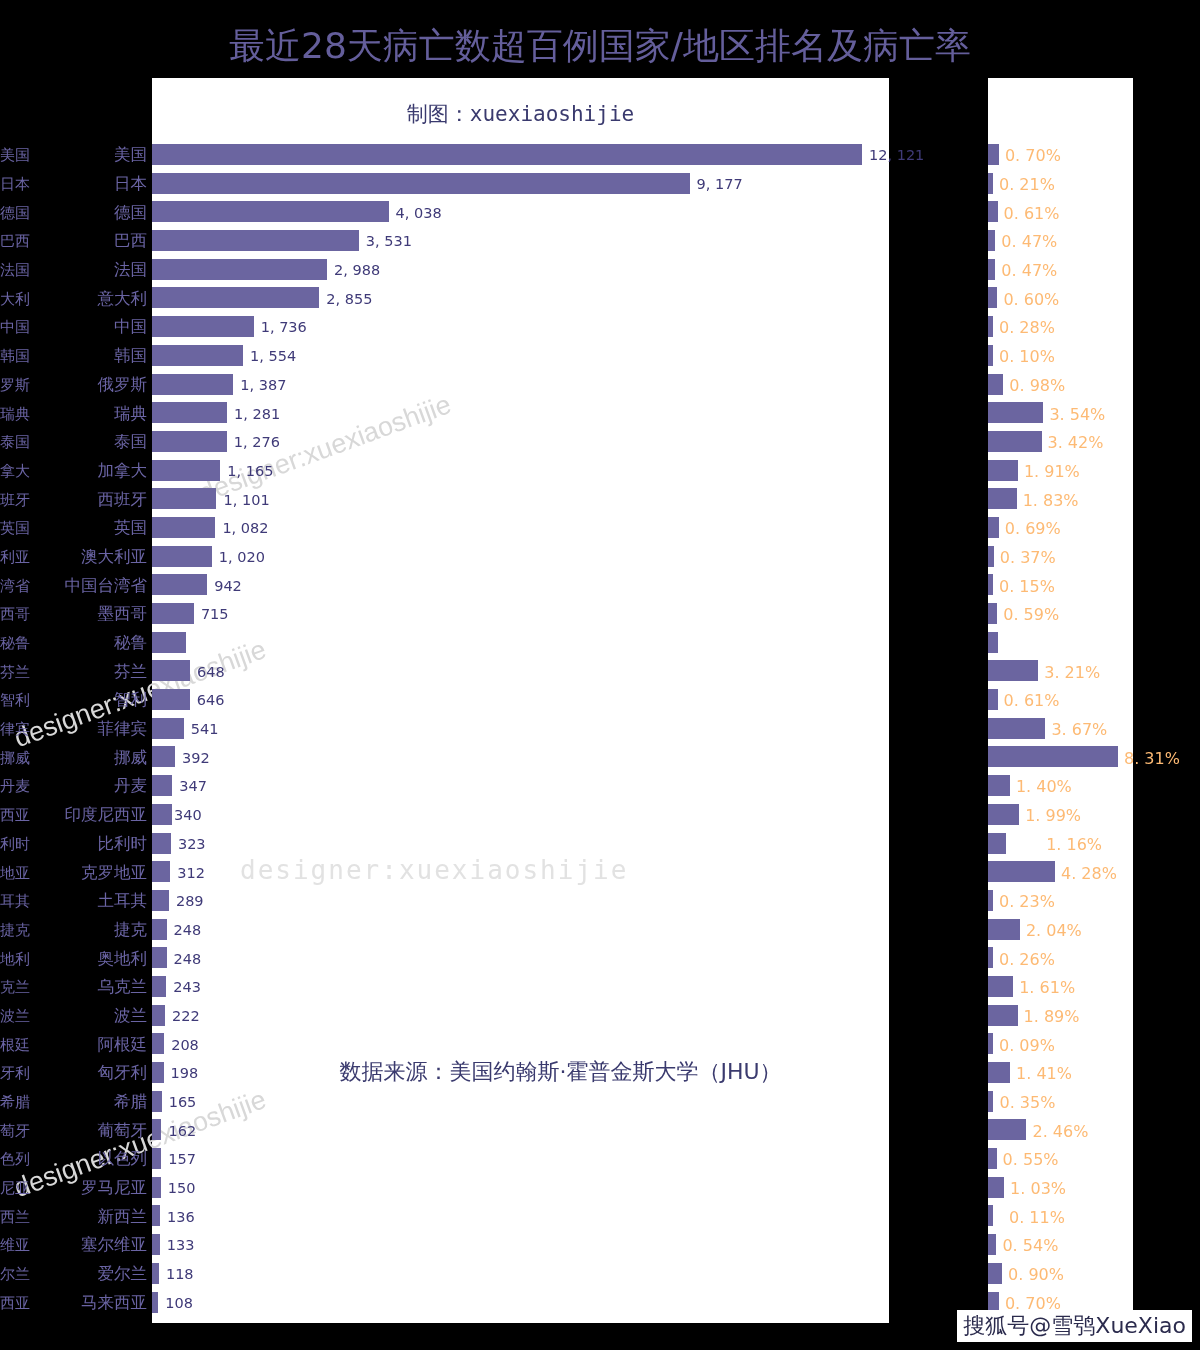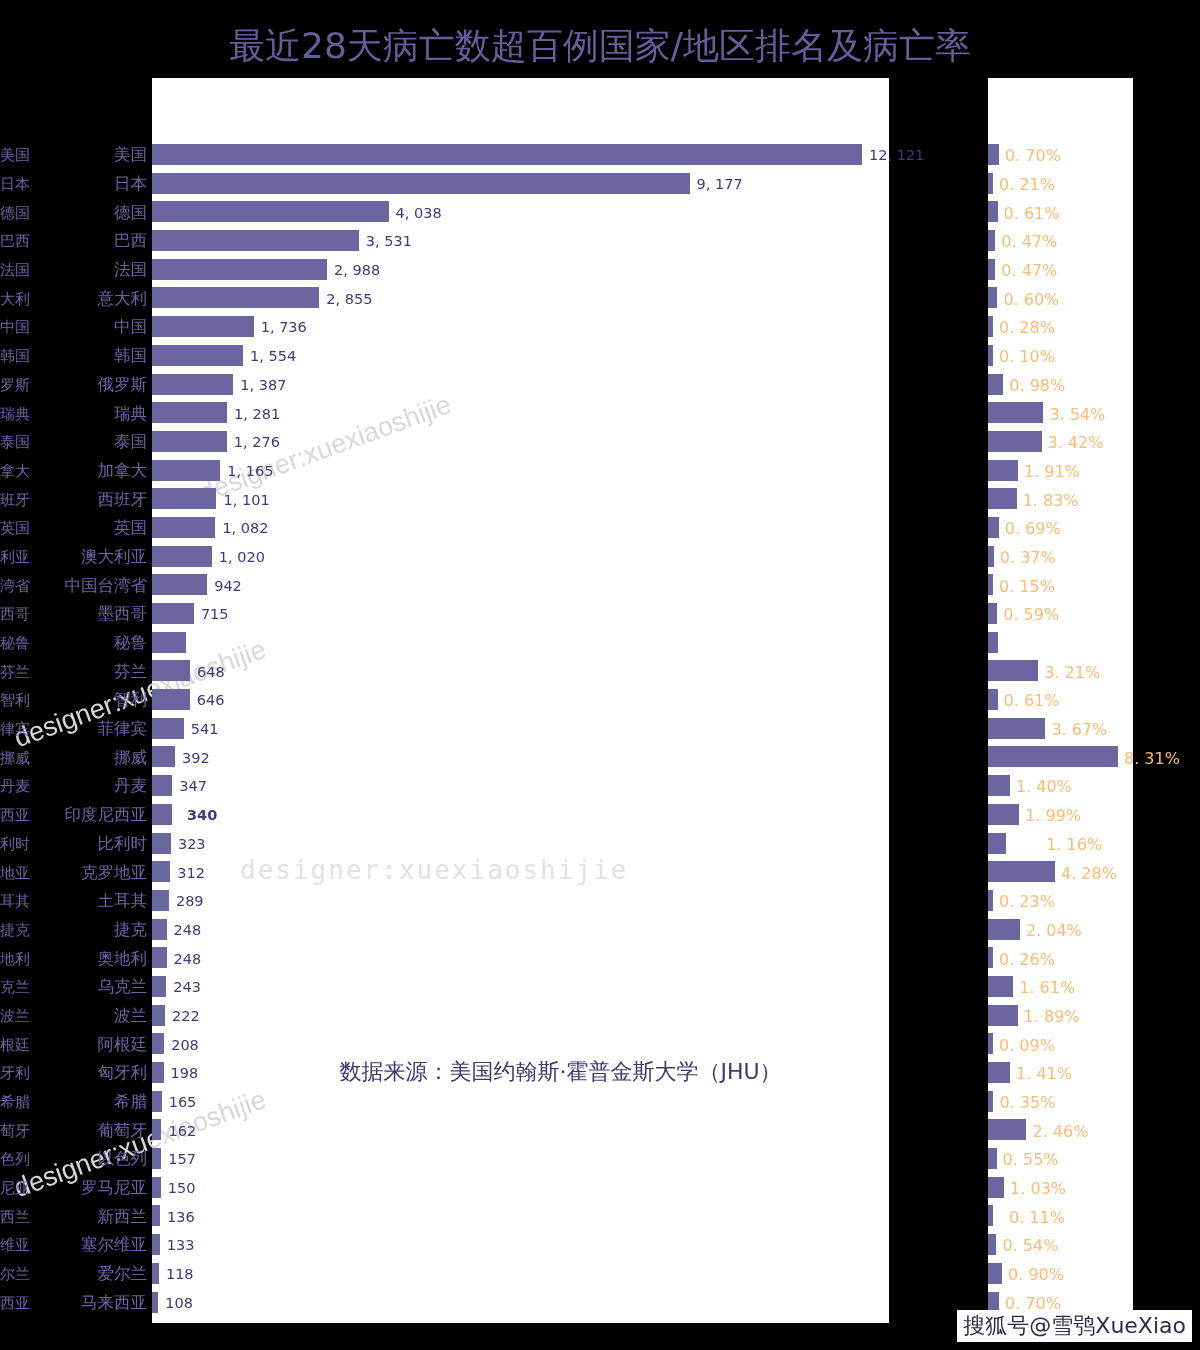--- a/index.html
+++ b/index.html
@@ -122,20 +122,21 @@
 </head>
 <body>
 
 <div id="stage">
 
   <div class="chart-title">最近28天病亡数超百例国家/地区排名及病亡率</div>
 
   <div class="panel" id="panel-left"></div>
   <div class="panel" id="panel-right"></div>
 
+  <div class="credit">制图：xuexiaoshijie</div>
 
   <div class="wm w1">designer:xuexiaoshijie</div>
   <div class="wm w2">designer:xuexiaoshijie</div>
   <div class="wm w3">designer:xuexiaoshijie</div>
   <div class="wm-flat">designer:xuexiaoshijie</div>
 
   <div class="rows" id="rows-left">
       <div class="row">
         <span class="lbl">美国</span>
         <div class="bar" style="width: 710px;"></div>
@@ -247,21 +248,21 @@
         <span class="val" style="left: 181.962px;">392</span>
       </div>
       <div class="row">
         <span class="lbl">丹麦</span>
         <div class="bar" style="width: 20.3259px;"></div>
         <span class="val" style="left: 179.326px;">347</span>
       </div>
       <div class="row">
         <span class="lbl">印度尼西亚</span>
         <div class="bar" style="width: 19.9158px;"></div>
-        <span class="val" style="left: 187px; font-weight: bold;">340</span>
+        <span class="val" style="left: 174px;">340</span>
       </div>
       <div class="row">
         <span class="lbl">比利时</span>
         <div class="bar" style="width: 18.9201px;"></div>
         <span class="val" style="left: 177.92px;">323</span>
       </div>
       <div class="row">
         <span class="lbl">克罗地亚</span>
         <div class="bar" style="width: 18.2757px;"></div>
         <span class="val" style="left: 177.276px;">312</span>

